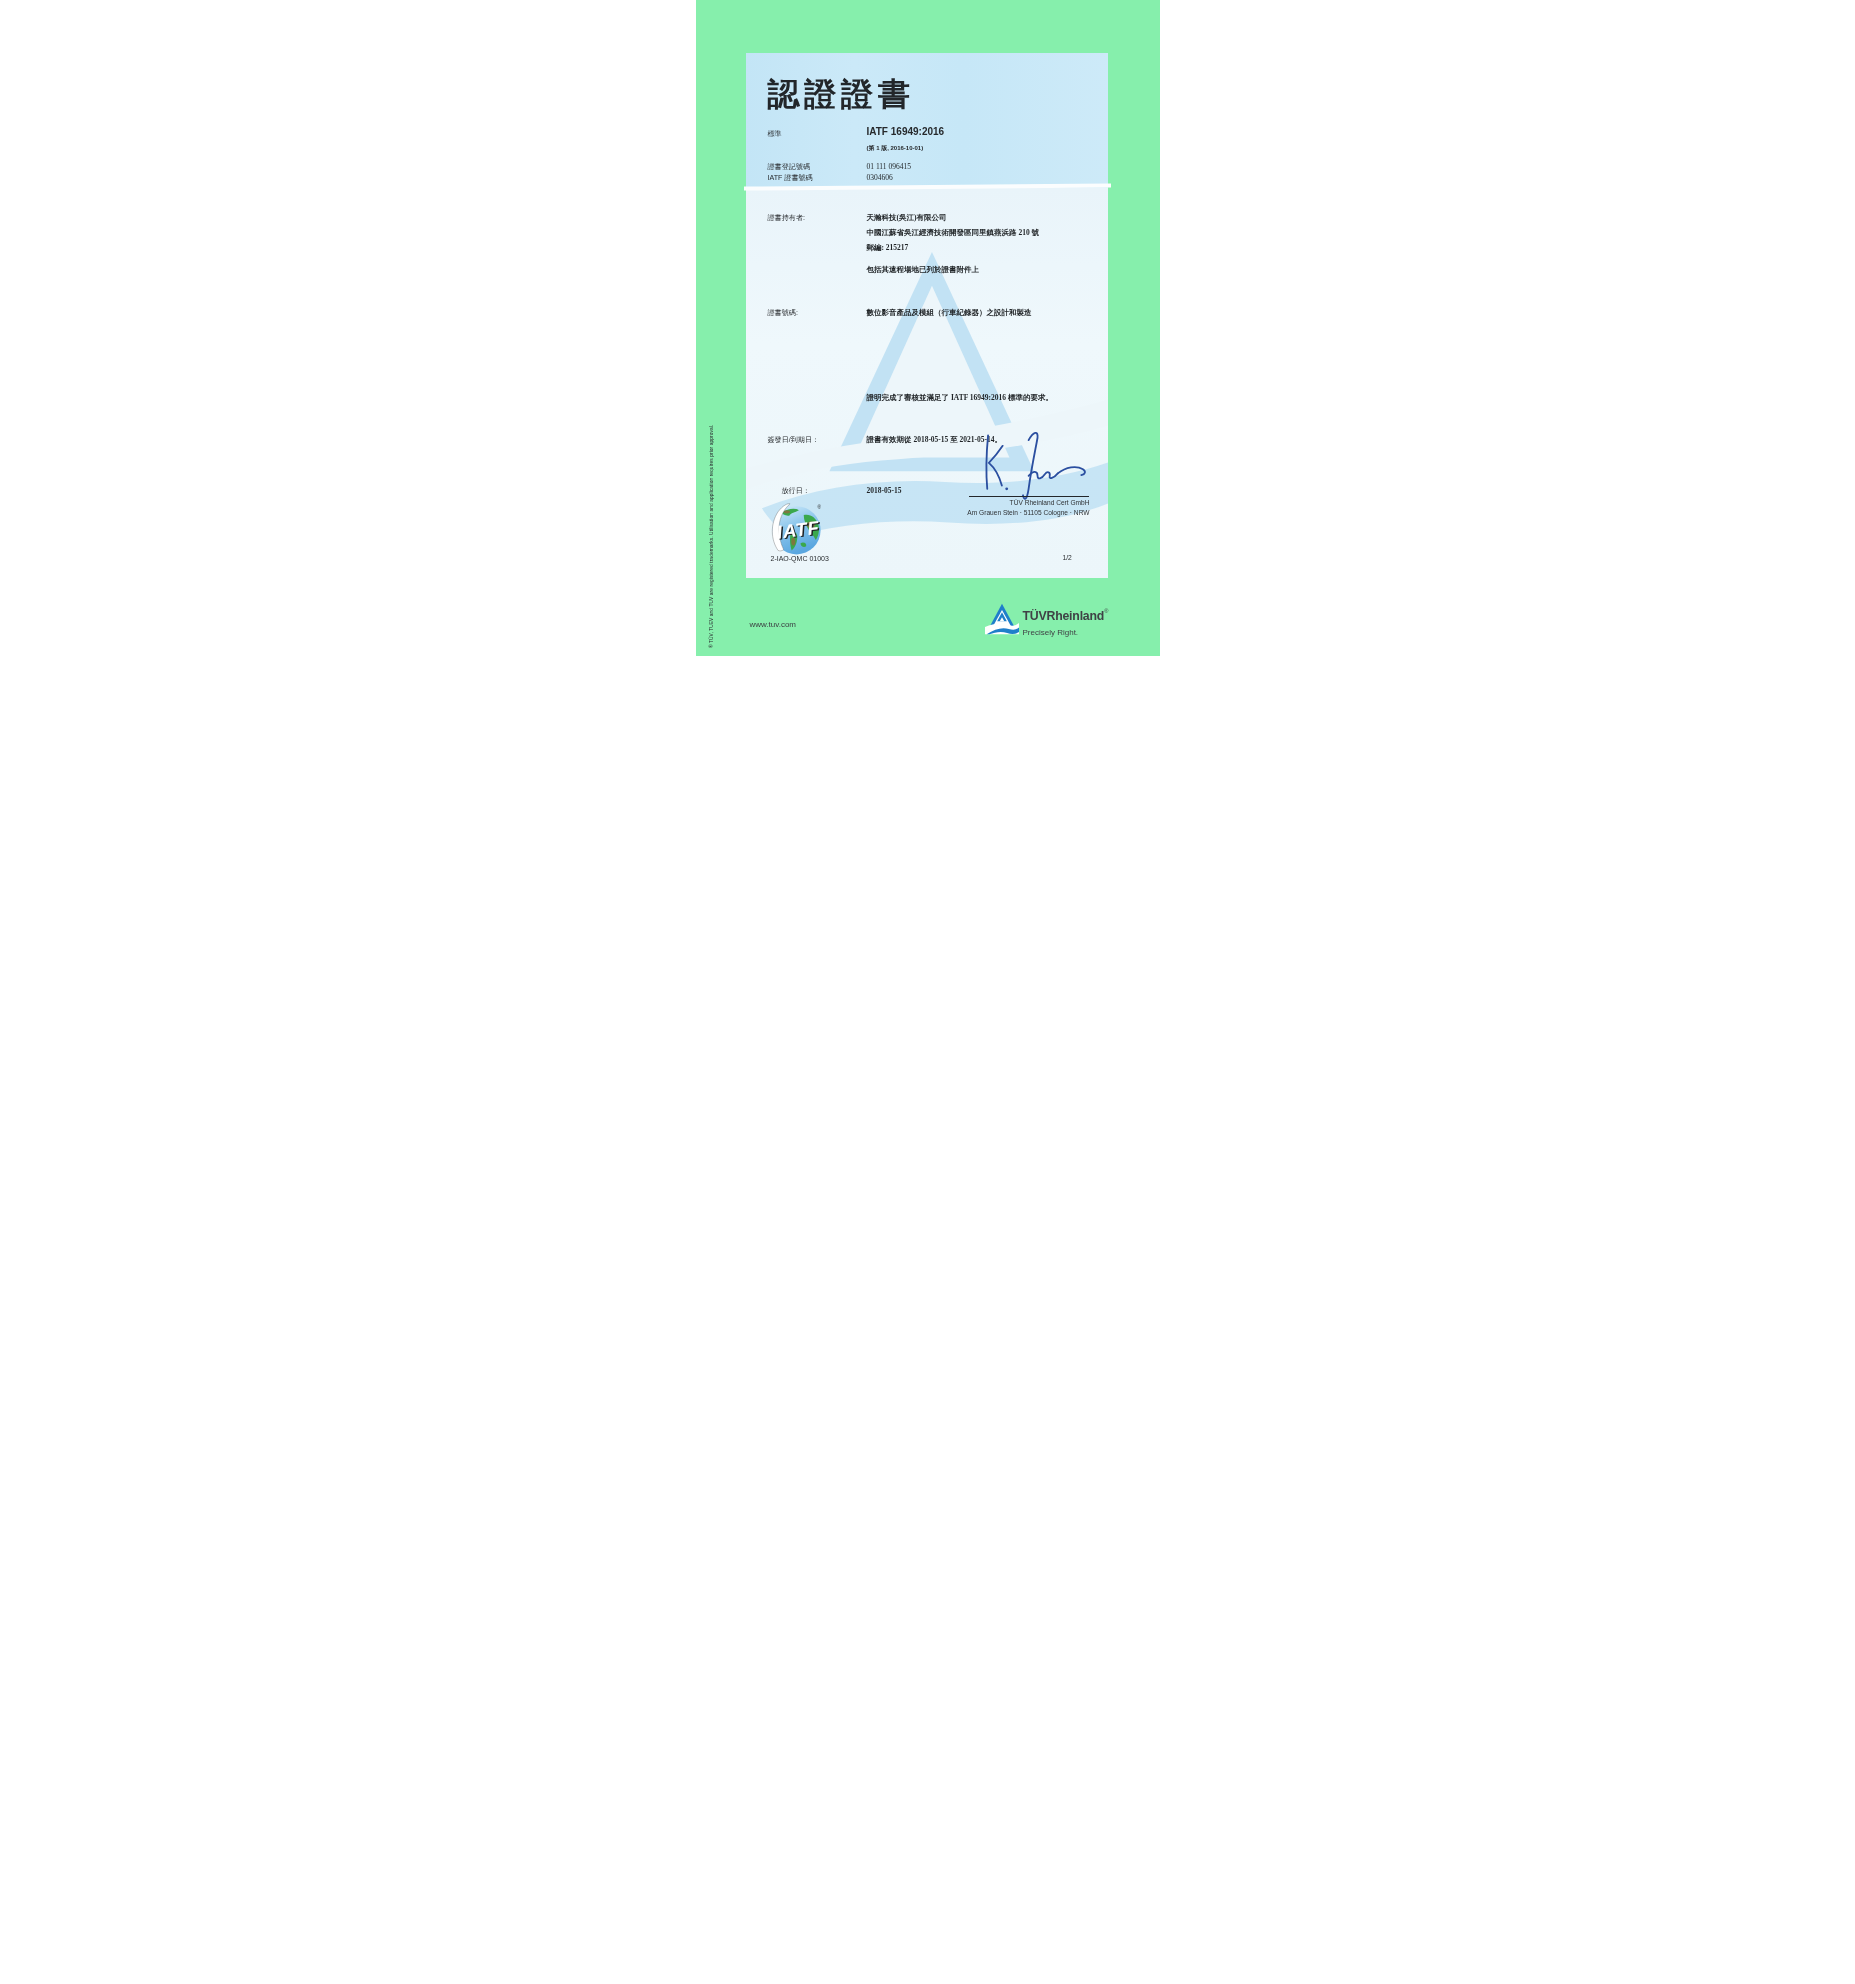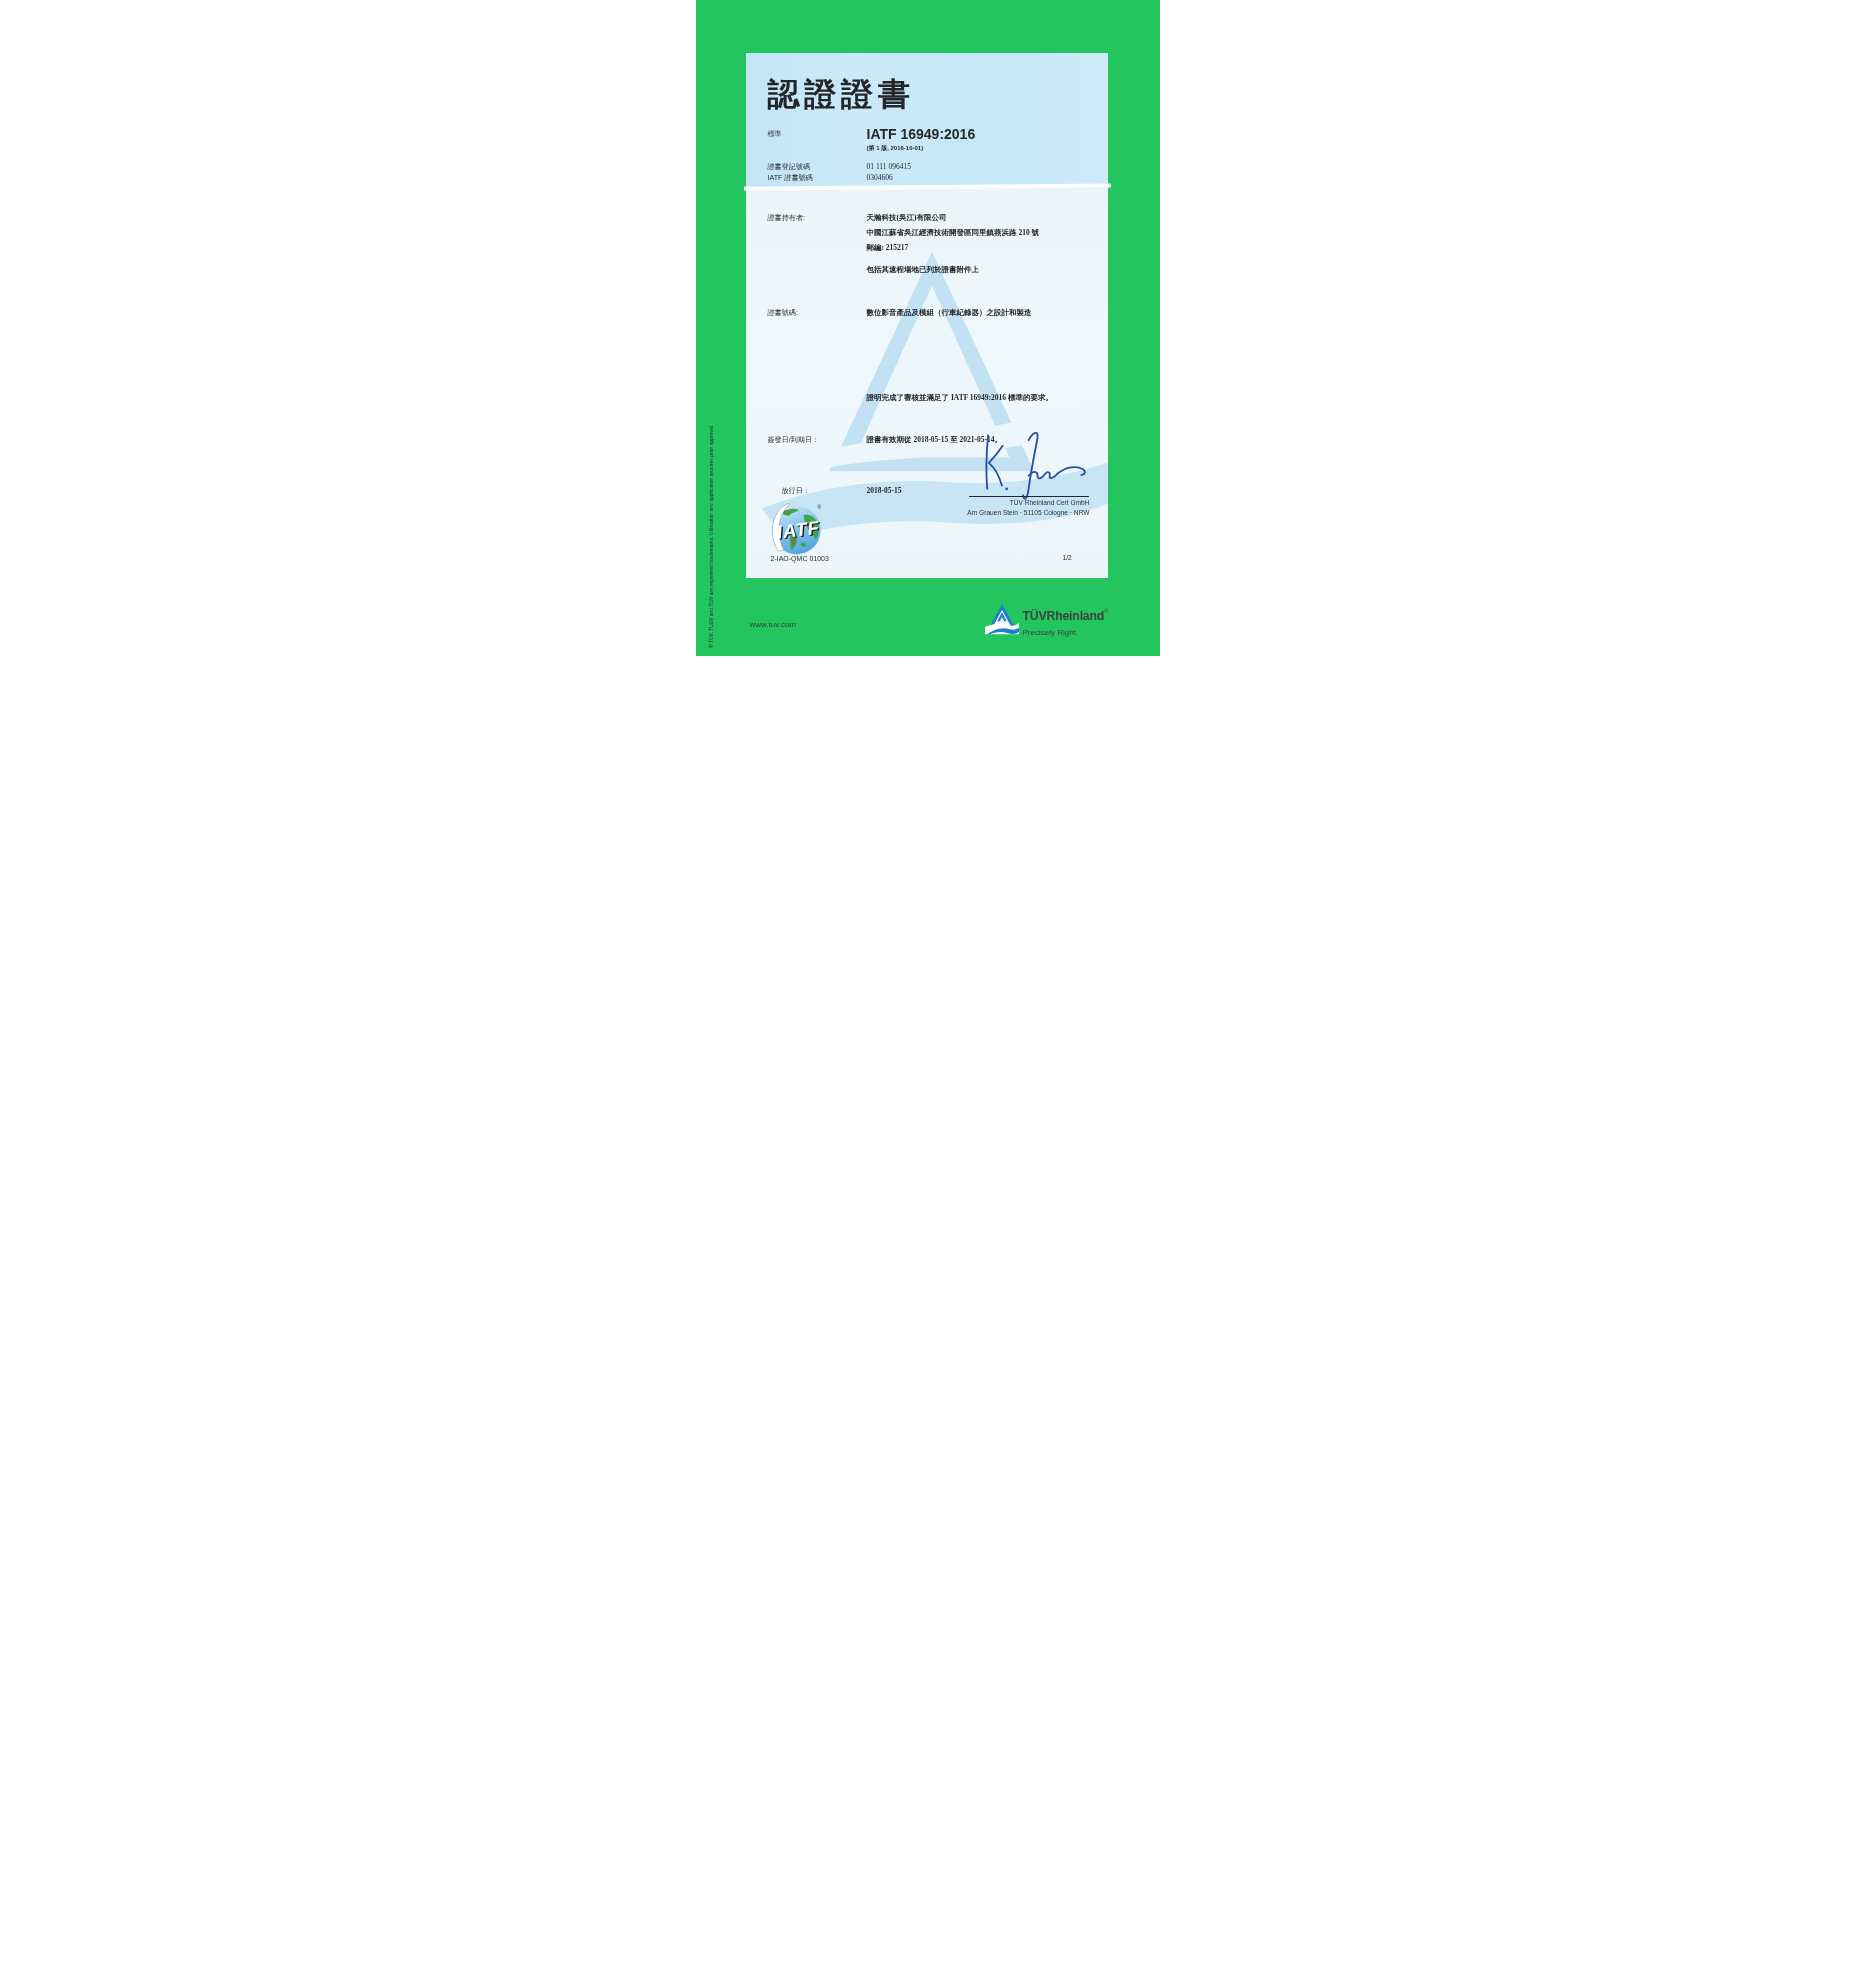--- a/index.html
+++ b/index.html
@@ -1,37 +1,37 @@
 <!DOCTYPE html>
 <html style="font-size:6.4px"><head>
 <meta charset="utf-8">
 <style>
   html,body{margin:0;padding:0;background:#ffffff;}
   body{font-family:"Liberation Sans","DejaVu Sans",sans-serif;color:#26292c;}
-  #page{position:relative;width:464px;height:656px;background:#22c55e;overflow:hidden;margin:0 auto;}
+  #page{position:relative;width:464px;height:656px;background:#86efac;overflow:hidden;margin:0 auto;}
 
   .abs{position:absolute;}
 
   
   .header-block{left:50px;top:53px;width:362px;height:135px;
     background:linear-gradient(90deg,#c3e5f6,#cbe9f8 30%,#c6e7f7 60%,#cdeaf8);}
   .header-gap{left:48px;top:185px;width:367px;height:3.6px;background:#fbfdfe;transform:rotate(-0.5deg);}
 
   
   .content-tint{left:50px;top:188px;width:362px;height:390px;
     background:linear-gradient(180deg,#e9f4fa,#eff8fc 40%,#ecf6fa);overflow:hidden;}
   .watermark{position:absolute;left:0;top:58px;width:362px;height:302px;}
 
   .doc-title{left:72px;top:73px;font-size:32px;font-weight:700;letter-spacing:4.8px;color:#22262a;}
 
   .label{font-size:7.1px;color:#26292c;}
   .value{font-size:7.5px;color:#1f2326;font-family:Liberation Serif, serif;}
 
   .std-label{left:72px;top:129px;}
-  .std-value{left:171px;top:126px;font-size:14px;font-weight:700;}
+  .std-value{left:171px;top:126px;font-size:10px;font-weight:700;}
   .std-edition{left:171px;top:144px;font-size:6px;font-weight:700;}
 
   .reg-label{left:72px;top:162px;font-family:Liberation Mono, monospace;}
   .reg-value{left:171px;top:162px;}
   .iatfno-label{left:72px;top:173px;}
   .iatfno-value{left:171px;top:173px;}
 
   .holder-label{left:72px;top:213px;}
   .holder-name{left:171px;top:213px;font-weight:700;}
   .holder-address{left:171px;top:228px;font-weight:600;}

